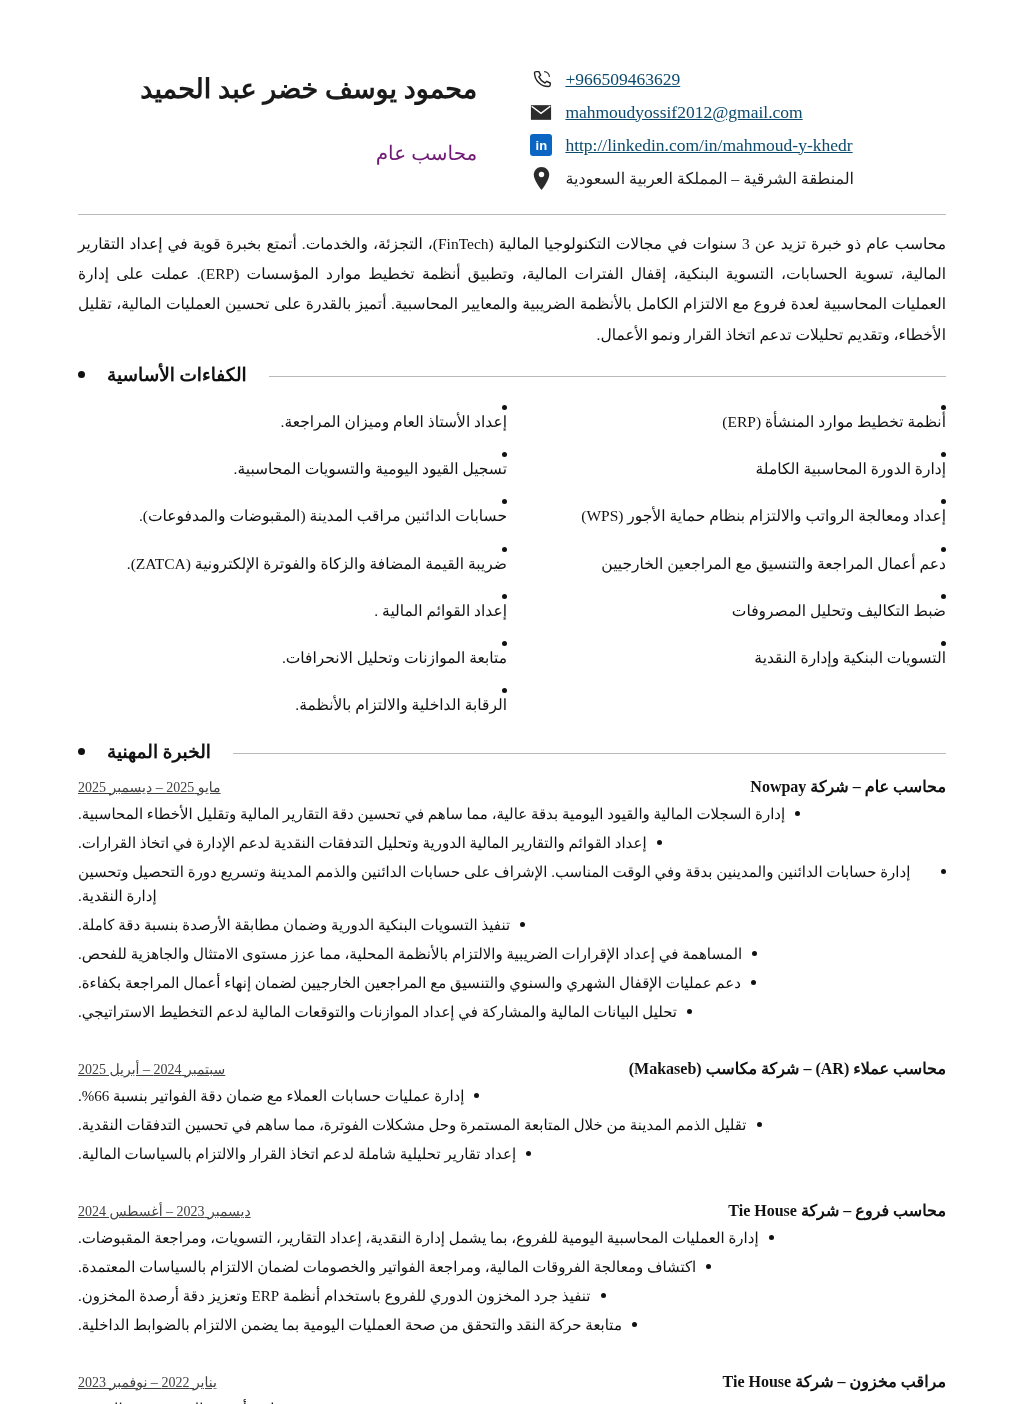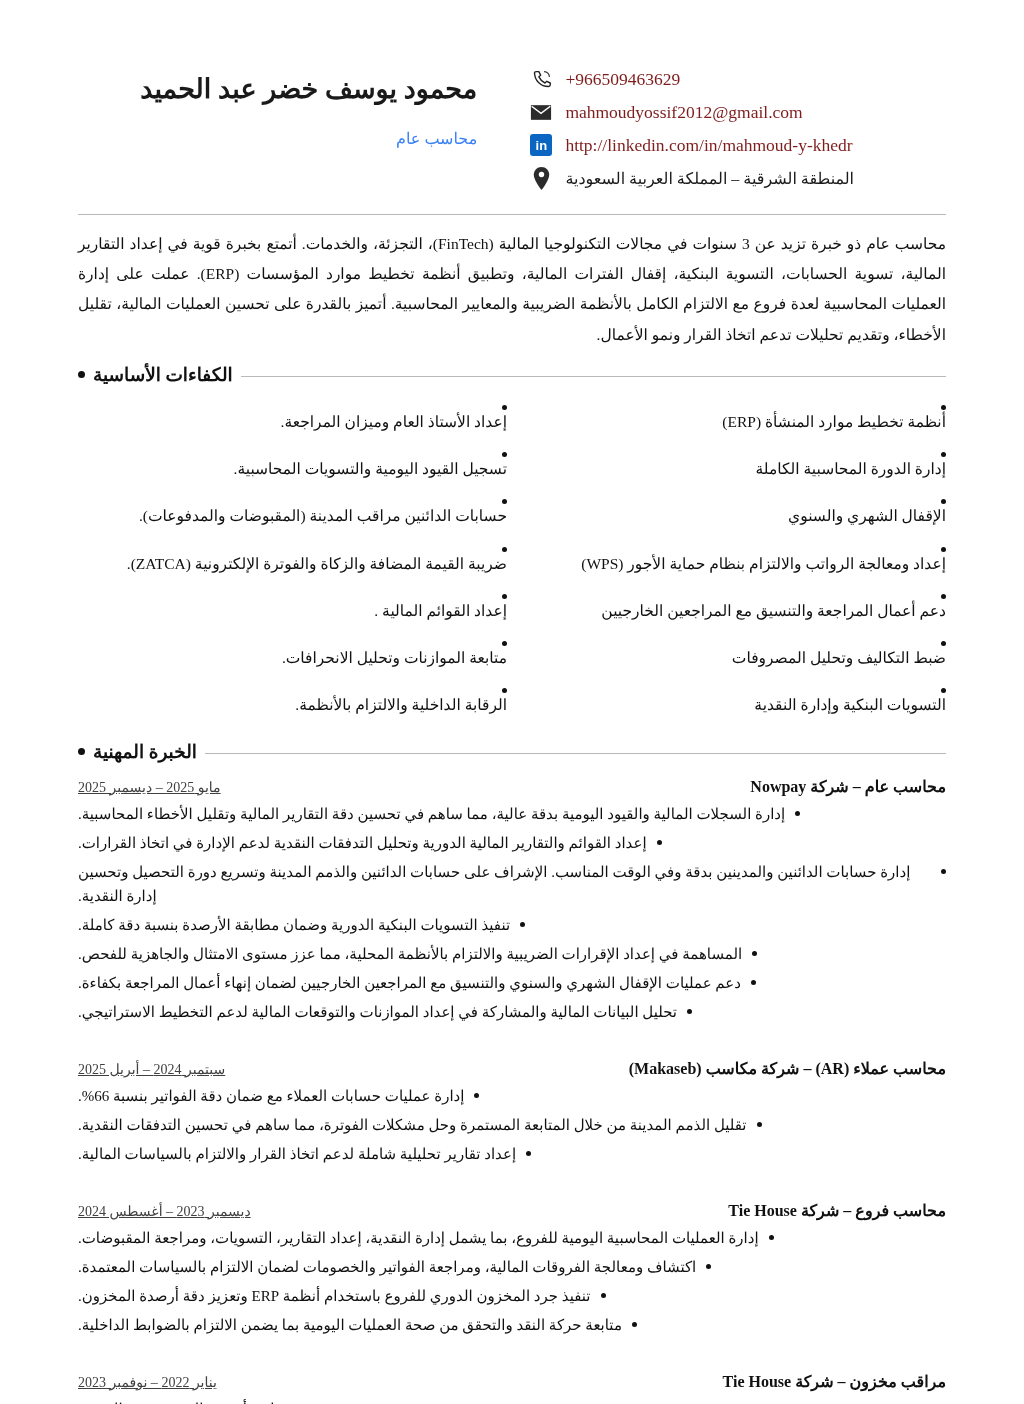--- a/index.html
+++ b/index.html
@@ -33,23 +33,23 @@
     width: 46%;
   }
   .full-name {
     font-size: 27px;
     font-weight: bold;
     color: #1a1a1a;
     letter-spacing: 0px;
     line-height: 1.3;
   }
   .job-title {
-    font-size: 16px;
-    color: #3b82f6;
-    margin-top: 22px;
+    font-size: 20px;
+    color: #701a75;
+    margin-top: 34px;
   }
   .contact-block {
     direction: ltr;
     text-align: left;
     flex: 0 0 auto;
     width: 48%;
     padding-top: 6px;
   }
   .contact-row {
     display: flex;
@@ -62,21 +62,22 @@
     width: 24px;
     height: 24px;
     flex: 0 0 24px;
     margin-right: 12px;
     display: flex;
     align-items: center;
     justify-content: center;
   }
   .c-text {
     font-size: 17.5px;
-    color: #7f1d1d;
+    color: #0c4a6e;
+    text-decoration: underline;
     white-space: nowrap;
     font-family: "Liberation Serif", serif;
   }
   .c-text.plain {
     color: #1a1a1a;
     text-decoration: none;
     direction: rtl;
     font-size: 16px;
   }
   .li-box {
@@ -105,21 +106,21 @@
     line-height: 1.95;
     color: #111;
     text-align: justify;
     text-align-last: right;
   }
   
   .section-head {
     display: flex;
     flex-direction: row;
     align-items: center;
-    gap: 8px;
+    gap: 22px;
     margin-top: 14px;
   }
   .section-head .bullet {
     width: 7px;
     height: 7px;
     border-radius: 50%;
     background: #111;
     flex: 0 0 7px;
     order: 0;
   }
@@ -290,24 +291,20 @@
       <div class="skill-item">
         <span class="dot"></span>
         <span class="skill-text">أنظمة تخطيط موارد المنشأة (ERP)</span>
       </div>
       <div class="skill-item">
         <span class="dot"></span>
         <span class="skill-text">إدارة الدورة المحاسبية الكاملة</span>
       </div>
       <div class="skill-item">
         <span class="dot"></span>
-        <span class="skill-text">الإقفال الشهري والسنوي</span>
-      </div>
-      <div class="skill-item">
-        <span class="dot"></span>
         <span class="skill-text">إعداد ومعالجة الرواتب والالتزام بنظام حماية الأجور (WPS)</span>
       </div>
       <div class="skill-item">
         <span class="dot"></span>
         <span class="skill-text">دعم أعمال المراجعة والتنسيق مع المراجعين الخارجيين</span>
       </div>
       <div class="skill-item">
         <span class="dot"></span>
         <span class="skill-text">ضبط التكاليف وتحليل المصروفات</span>
       </div>

